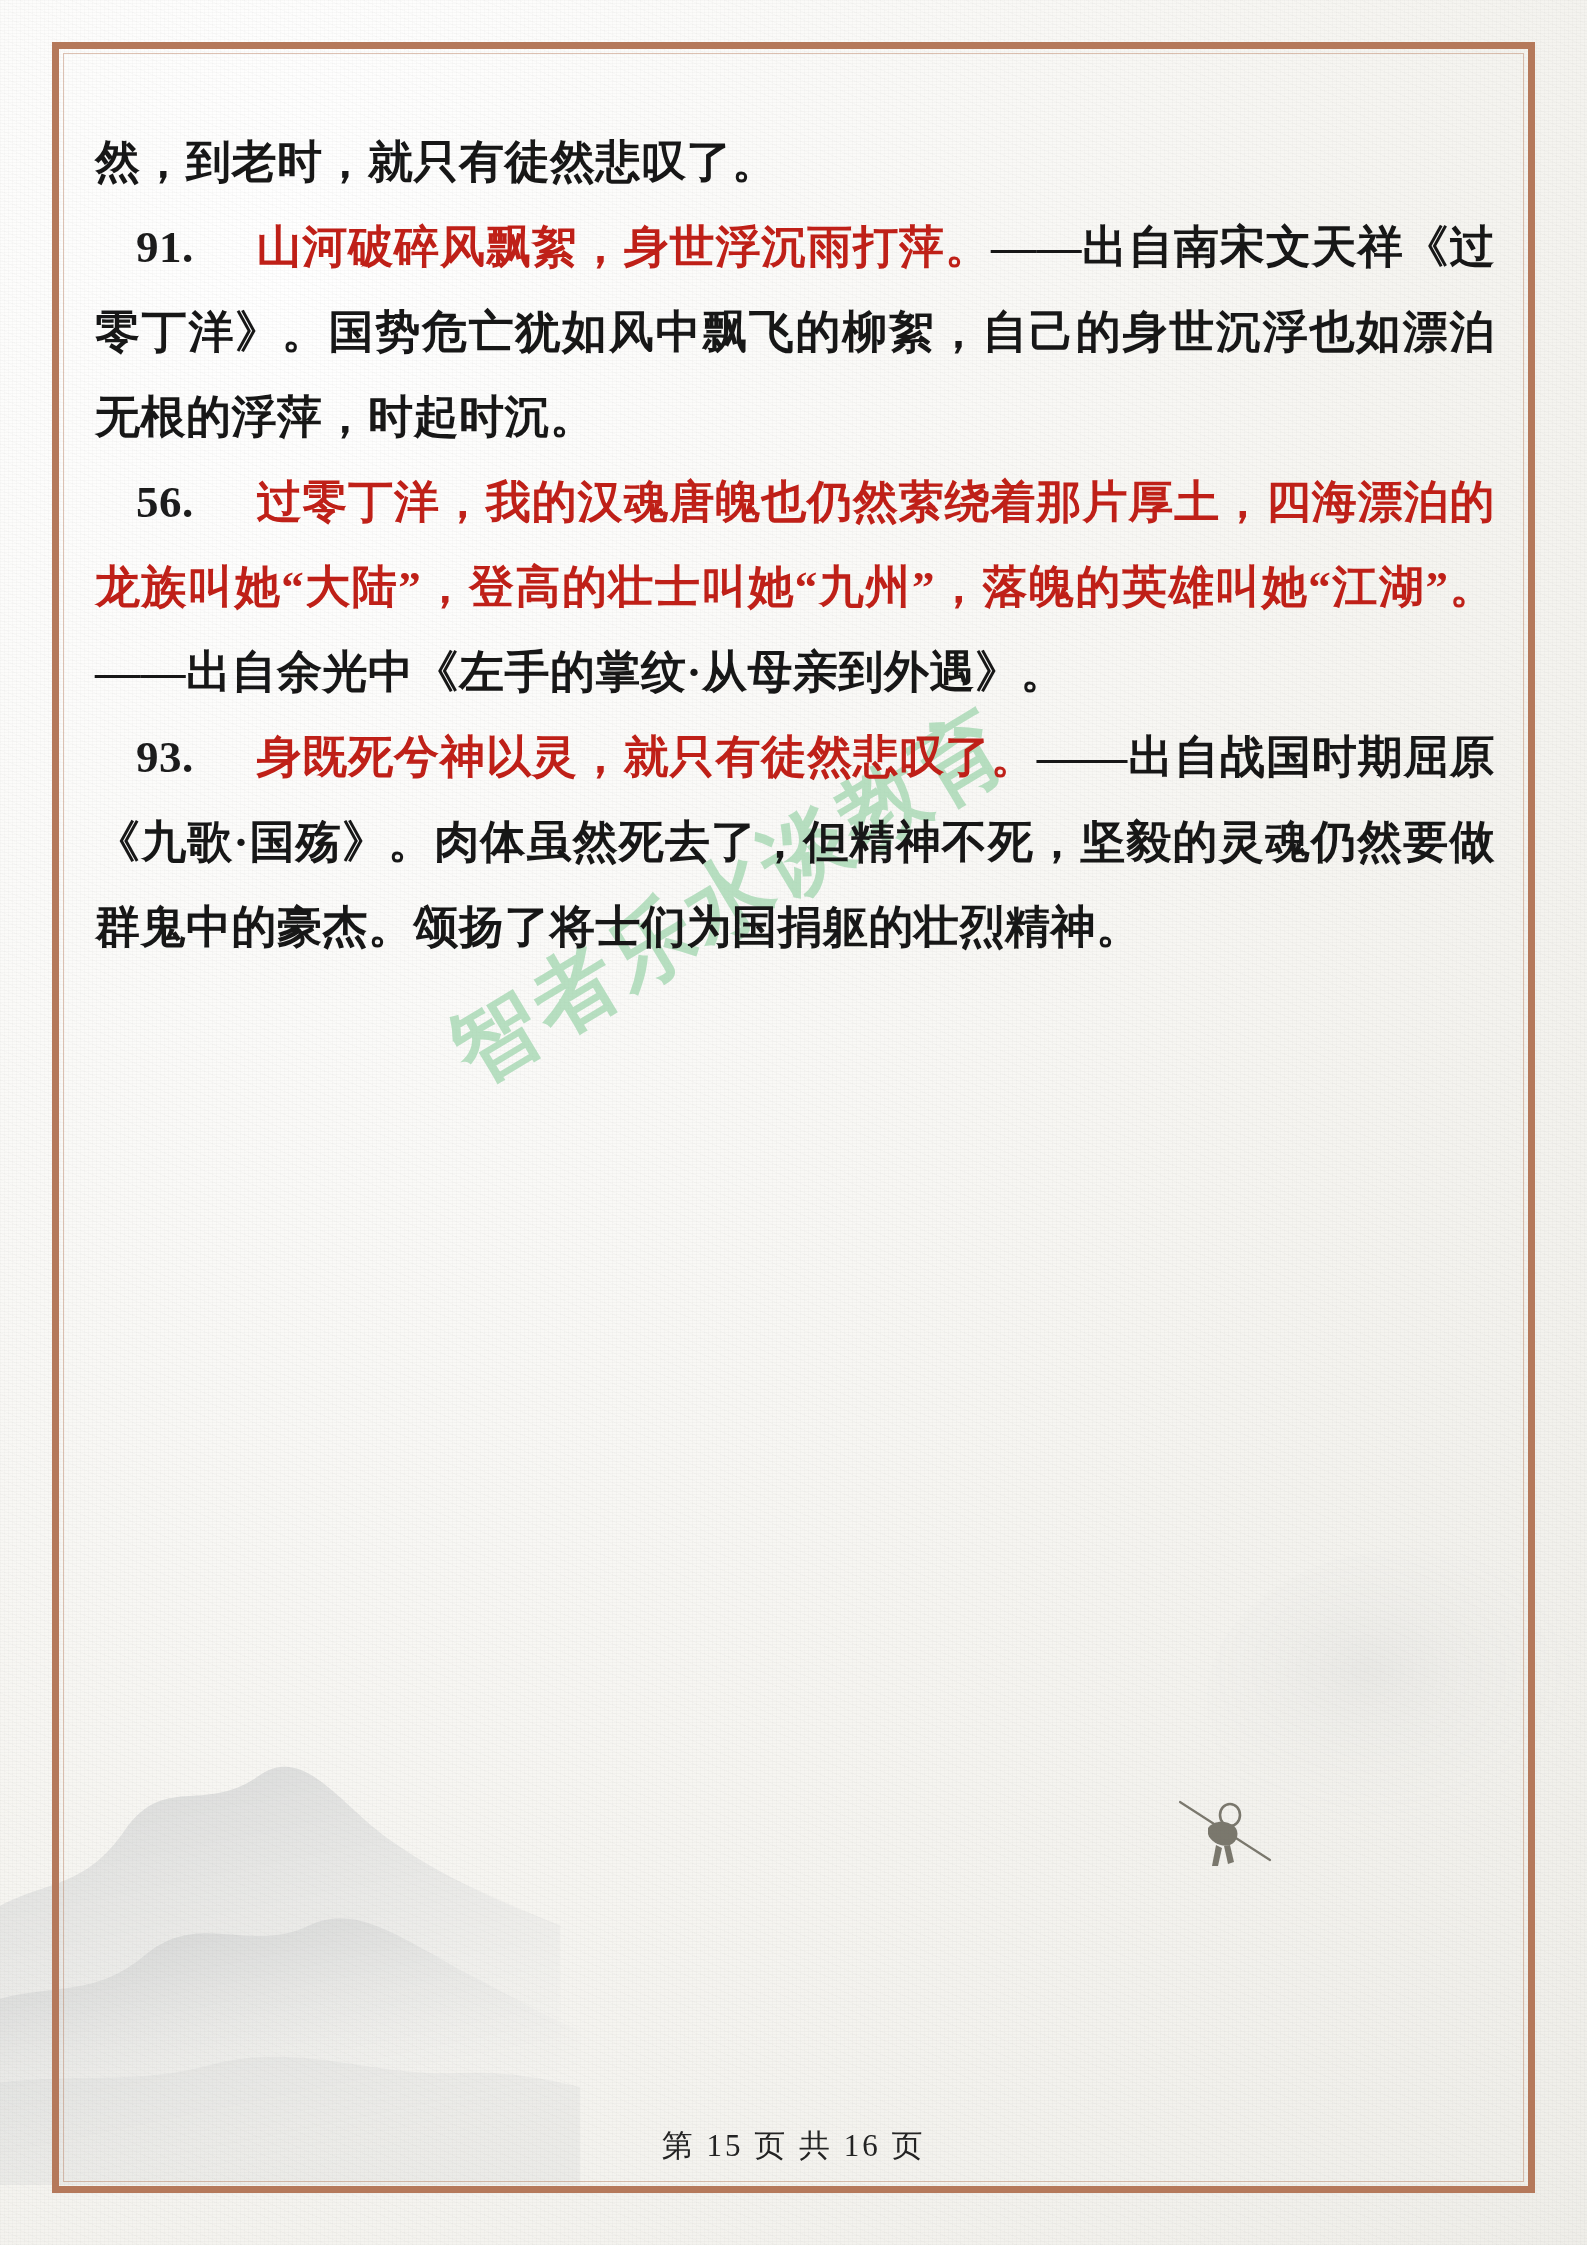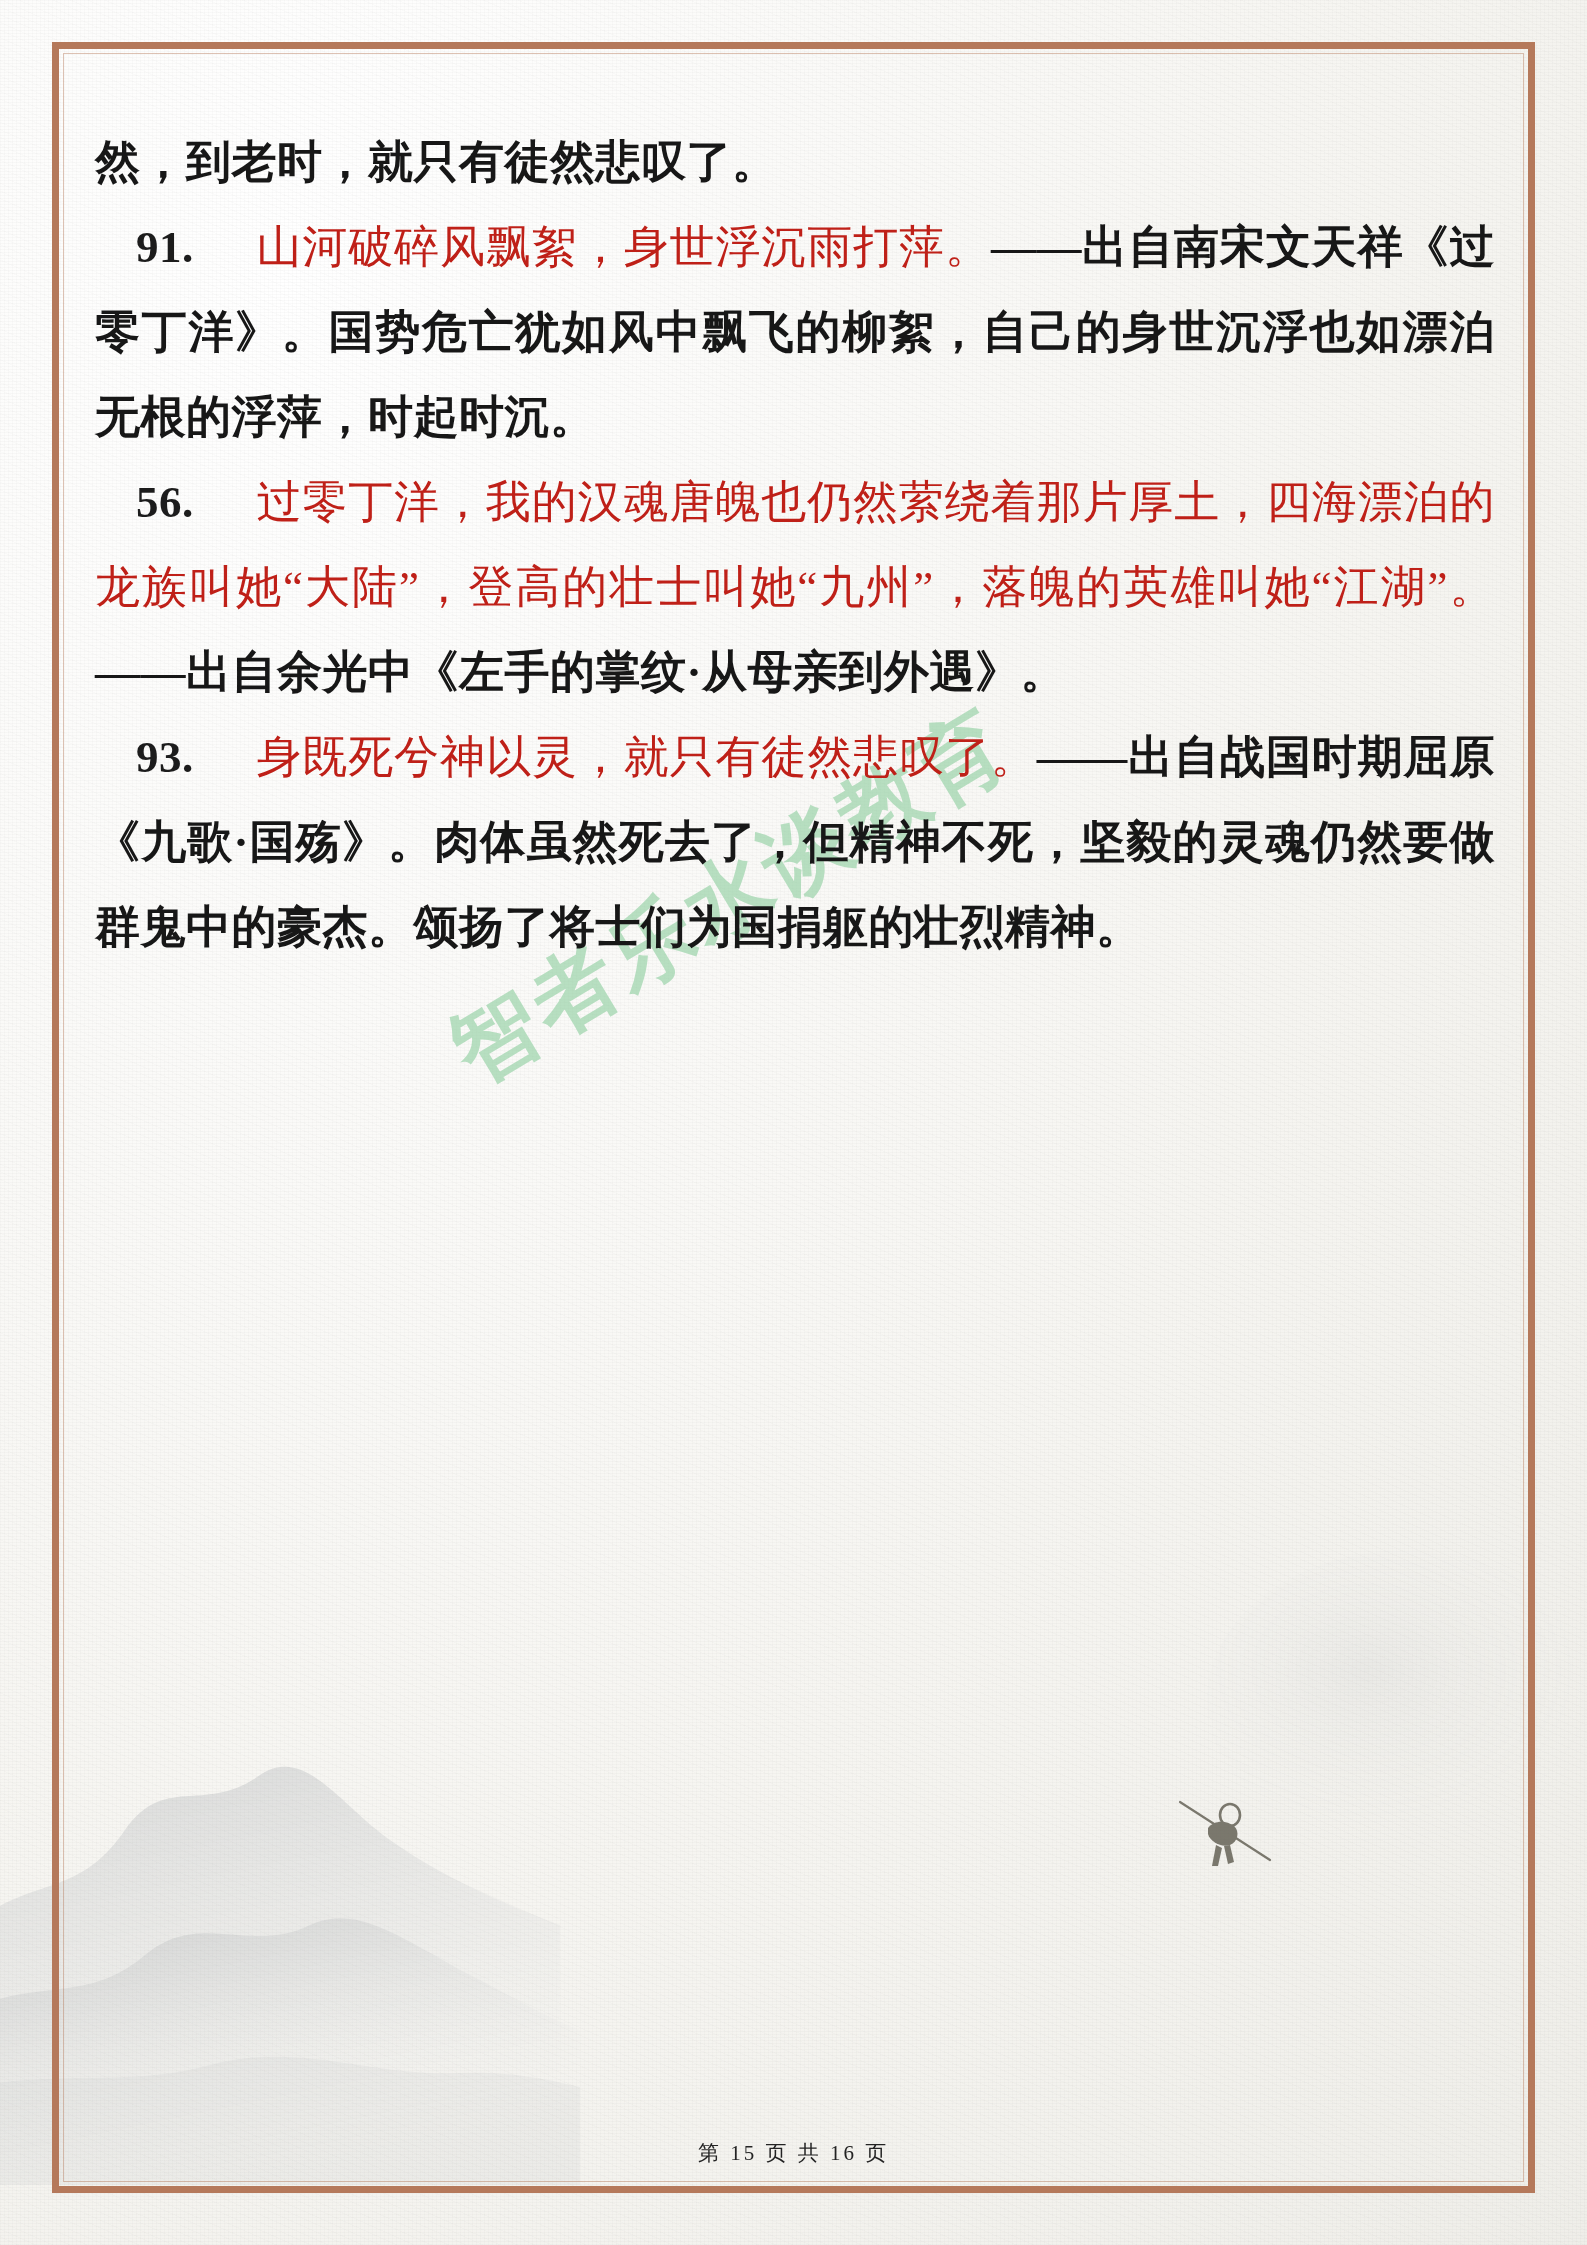--- a/index.html
+++ b/index.html
@@ -98,21 +98,21 @@
     display: inline-block;
     width: 120px;
     text-indent: 0;
     font-family: "Liberation Serif", "DejaVu Serif", serif;
     font-weight: 600;
     color: #1c1c1c;
     margin-left: 41px;
   }
   .quote {
     color: #bf2018;
-    font-weight: 400;
+    font-weight: 700;
   }
   .body-text {
     color: #171717;
   }
 
   
   .watermark {
     position: absolute;
     left: 430px;
     top: 1010px;
@@ -139,21 +139,21 @@
     opacity: .8;
   }
 
   
   .footer {
     position: absolute;
     left: 0;
     right: 0;
     bottom: 78px;
     text-align: center;
-    font-size: 21px;
+    font-size: 31px;
     color: #232323;
     letter-spacing: 3px;
     font-family: "Liberation Serif", "DejaVu Serif", serif;
   }
 </style>
 </head>
 <body>
 
 <div class="page">
 

